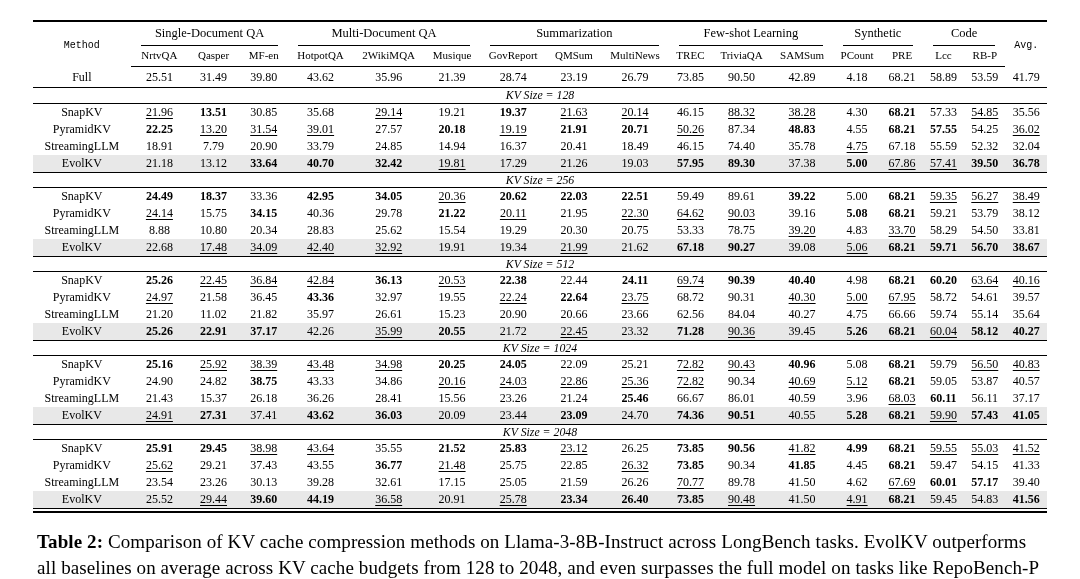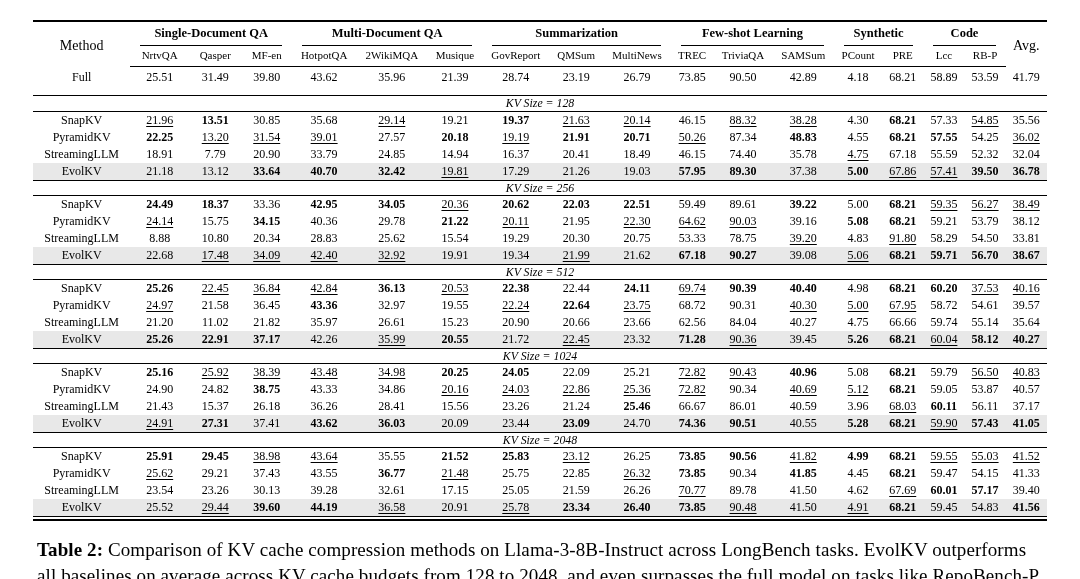--- a/index.html
+++ b/index.html
@@ -22,36 +22,36 @@
     text-align: center;
     vertical-align: middle;
     white-space: nowrap;
     font-weight: normal;
     padding: 1px 4px;
     line-height: 1.25;
   }
   
   tr.group-row th { border-top: 2px solid #000; padding-top: 4px; }
   
-  th.method-h, th.avg-h { vertical-align: middle; font-size: 14px; }
+  th.method-h, th.avg-h { vertical-align: middle; font-size: 10px; font-family: Liberation Mono, monospace; }
   th.avg-h { font-weight: bold; }
   
   th.group-th { padding: 4px 0 0 0; }
   th.group-th .group-inner {
     display: block;
-    font-weight: bold;
+    font-weight: normal;
     font-size: 12.5px;
     border-bottom: 1px solid #000;
     padding: 0 2px 3px 2px;
     margin: 0 6px;
   }
   
   tr.sub-row th { border-bottom: 1.5px solid #000; padding: 2px 4px 4px 4px; font-size: 11px; }
   
-  tr.full-row td { padding-top: 3px; padding-bottom: 10px; }
+  tr.full-row td { padding-top: 3px; padding-bottom: 2px; }
   
   tr.section-row td {
     border-top: 1px solid #000;
     border-bottom: 1px solid #000;
     font-style: italic;
     font-size: 11.8px;
     padding: 0 0 0 0;
     line-height: 1.2;
   }
   
@@ -278,21 +278,21 @@
           <td class="value-cell">28.83</td>
           <td class="value-cell">25.62</td>
           <td class="value-cell">15.54</td>
           <td class="value-cell">19.29</td>
           <td class="value-cell">20.30</td>
           <td class="value-cell">20.75</td>
           <td class="value-cell">53.33</td>
           <td class="value-cell">78.75</td>
           <td class="value-cell"><span class="u">39.20</span></td>
           <td class="value-cell">4.83</td>
-          <td class="value-cell"><span class="u">91.80</span></td>
+          <td class="value-cell"><span class="u">33.70</span></td>
           <td class="value-cell">58.29</td>
           <td class="value-cell">54.50</td>
           <td class="value-cell">33.81</td>
         </tr>
         <tr class="hl">
           <td class="method-cell">EvolKV</td>
           <td class="value-cell">22.68</td>
           <td class="value-cell"><span class="u">17.48</span></td>
           <td class="value-cell"><span class="u">34.09</span></td>
           <td class="value-cell"><span class="u">42.40</span></td>
@@ -323,21 +323,21 @@
           <td class="value-cell"><span class="u">20.53</span></td>
           <td class="value-cell"><span class="b">22.38</span></td>
           <td class="value-cell">22.44</td>
           <td class="value-cell"><span class="b">24.11</span></td>
           <td class="value-cell"><span class="u">69.74</span></td>
           <td class="value-cell"><span class="b">90.39</span></td>
           <td class="value-cell"><span class="b">40.40</span></td>
           <td class="value-cell">4.98</td>
           <td class="value-cell"><span class="b">68.21</span></td>
           <td class="value-cell"><span class="b">60.20</span></td>
-          <td class="value-cell"><span class="u">37.53</span></td>
+          <td class="value-cell"><span class="u">63.64</span></td>
           <td class="value-cell"><span class="u">40.16</span></td>
         </tr>
         <tr>
           <td class="method-cell">PyramidKV</td>
           <td class="value-cell"><span class="u">24.97</span></td>
           <td class="value-cell">21.58</td>
           <td class="value-cell">36.45</td>
           <td class="value-cell"><span class="b">43.36</span></td>
           <td class="value-cell">32.97</td>
           <td class="value-cell">19.55</td>

